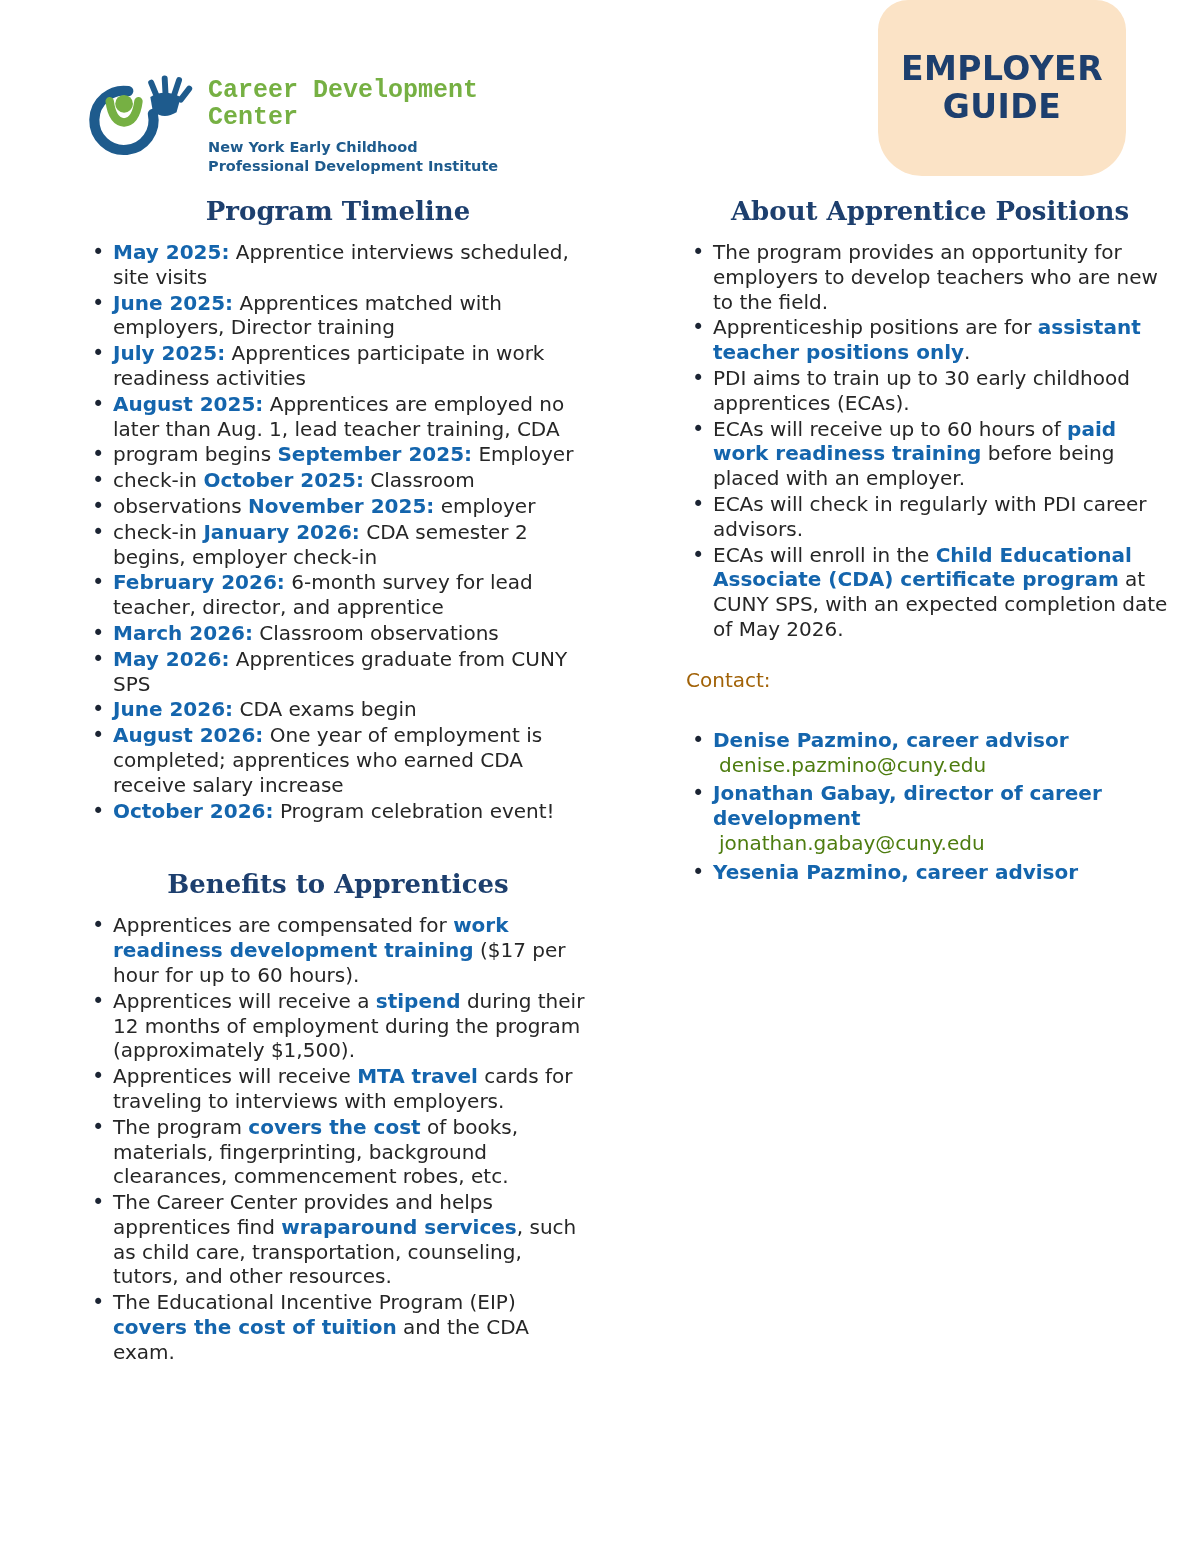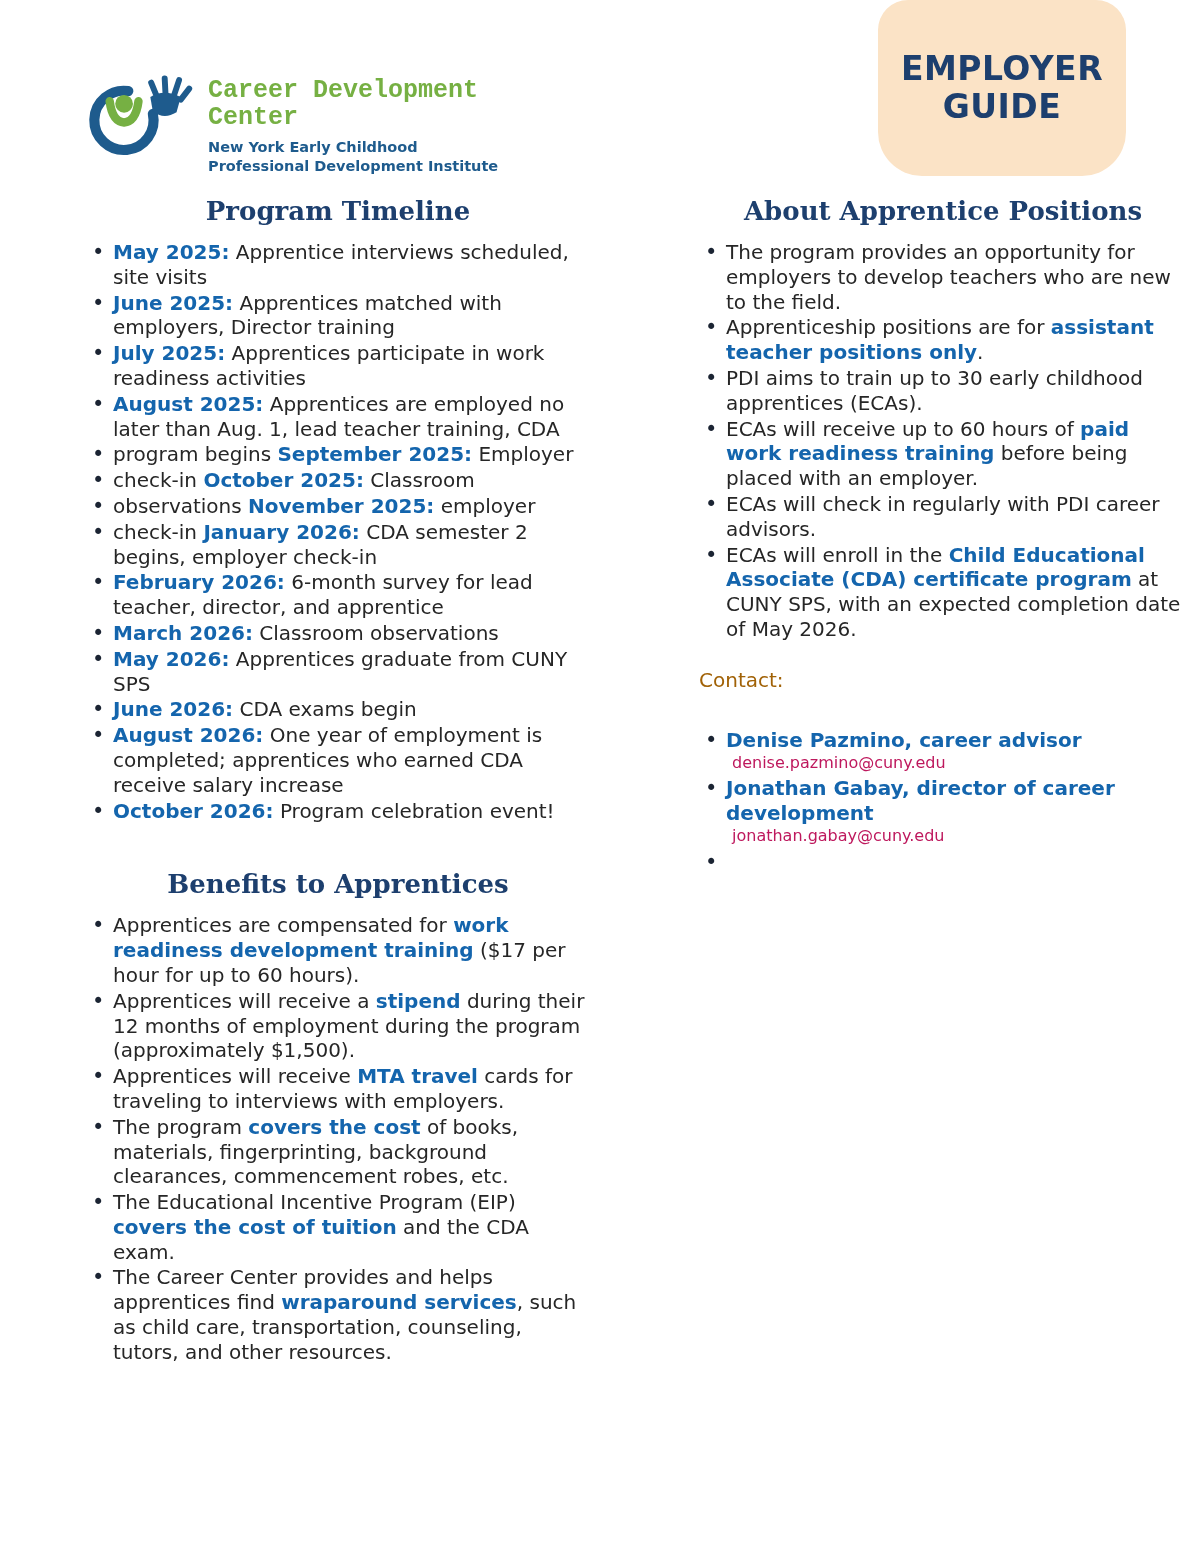--- a/index.html
+++ b/index.html
@@ -32,21 +32,21 @@
   
   .logo { position:absolute; top:72px; left:86px; display:flex; gap:12px; }
   .logo svg { width:110px; height:100px; flex:0 0 auto; }
   .logo-text { padding-top:6px; }
   .logo-title { color:#76b043; font-weight:bold; font-size:25px; line-height:1.06;font-family:Liberation Mono, monospace; }
   .logo-sub { color:#1e5b8d; font-weight:bold; font-size:14.5px; line-height:1.3; margin-top:7px; }
 
   
   .content { position:absolute; top:196px; left:0; width:1200px; display:flex;gap:46px; }
   .col-left  { width:508px; margin-left:84px; }
-  .col-right { width:492px; margin-left:59px; }
+  .col-right { width:492px; margin-left:46px; }
 
   h2.section-heading {
     font-family:"DejaVu Serif","Liberation Serif",serif;
     color:#1d3f6e;
     font-size:26px;
     text-align:center;
     margin-bottom:14px;
     font-weight:bold;
   }
   .benefits-section { margin-top:46px; }
@@ -65,21 +65,21 @@
     position:absolute;
     left:8px; top:-1px;
     color:#1b2433;
     font-size:21px;
   }
   .bb { color:#1465ad; font-weight:bold; }
 
   .contact-label { font-size:20px; margin:22px 0 36px 2px; color:#a16207; }
   ul.contacts > li { margin-bottom:4px; }
   .c-name { font-size:20px; line-height:1.24; }
-  .c-email { font-size:16px; line-height:1.24; padding-left:6px; color:#be185d; }
+  .c-email { font-size:20px; line-height:1.24; padding-left:6px; color:#4d7c0f; }
 </style>
 </head>
 <body>
 
 <div class="banner">
   <div class="banner-text">
     <div>EMPLOYER</div>
     <div>GUIDE</div>
   </div>
 </div>
@@ -135,22 +135,22 @@
         </ul>
     </section>
 
     <section class="benefits-section">
       <h2 class="section-heading">Benefits to Apprentices</h2>
       <ul class="blist">
           <li><span>Apprentices are compensated for </span><span class="bb">work readiness development training</span><span> ($17 per hour for up to 60 hours).</span></li>
           <li><span>Apprentices will receive a </span><span class="bb">stipend</span><span> during their 12 months of employment during the program (approximately $1,500).</span></li>
           <li><span>Apprentices will receive </span><span class="bb">MTA travel</span><span> cards for traveling to interviews with employers.</span></li>
           <li><span>The program </span><span class="bb">covers the cost</span><span> of books, materials, fingerprinting, background clearances, commencement robes, etc.</span></li>
+          <li><span>The Career Center provides and helps apprentices find </span><span class="bb">wraparound services</span><span>, such as child care, transportation, counseling, tutors, and other resources.</span></li>
           <li><span>The Educational Incentive Program (EIP) </span><span class="bb">covers the cost of tuition</span><span> and the CDA exam.</span></li>
-          <li><span>The Career Center provides and helps apprentices find </span><span class="bb">wraparound services</span><span>, such as child care, transportation, counseling, tutors, and other resources.</span></li>
         </ul>
     </section>
   </div>
 
   <div class="col-right">
     <section>
       <h2 class="section-heading">About Apprentice Positions</h2>
       <ul class="blist">
           <li><span>The program provides an opportunity for employers to develop teachers who are new to the field.</span></li>
           <li><span>Apprenticeship positions are for </span><span class="bb">assistant teacher positions only</span><span>.</span></li>
@@ -166,18 +166,19 @@
       <ul class="blist contacts">
           <li>
             <div class="c-name bb">Denise Pazmino, career advisor</div>
             <div class="c-email">denise.pazmino@cuny.edu</div>
           </li>
           <li>
             <div class="c-name bb">Jonathan Gabay, director of career development</div>
             <div class="c-email">jonathan.gabay@cuny.edu</div>
           </li>
           <li>
+            <div class="c-name bb">Yesenia Pazmino, career advisor</div>
           </li>
         </ul>
     </section>
   </div>
 
 </div>
 
 </body></html>

